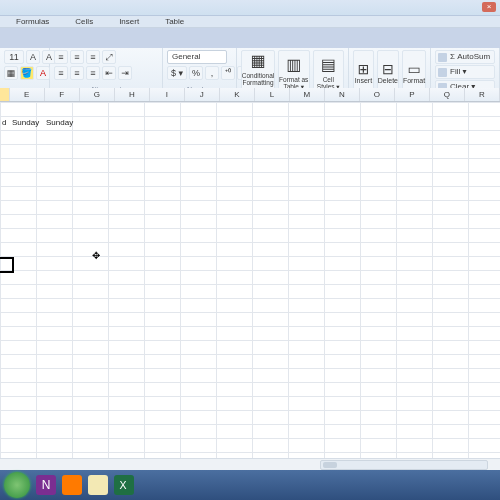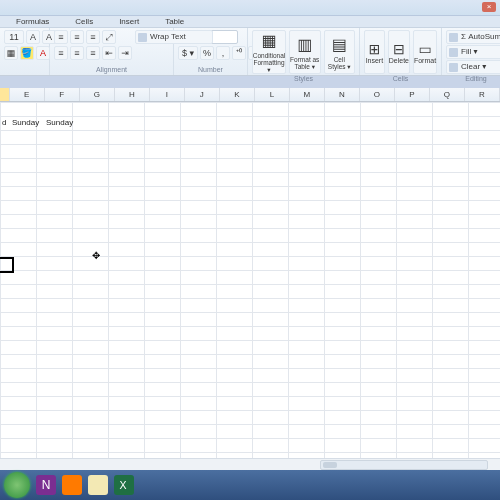--- a/index.html
+++ b/index.html
@@ -1,21 +1,21 @@
 <!DOCTYPE html>
 <html><head>
 <meta charset="utf-8">
 <style>
   * { box-sizing: border-box; margin: 0; padding: 0; font-family: "Segoe UI", Tahoma, sans-serif; }
   body { width: 500px; height: 500px; background: #c8d4e8; overflow: hidden; position: relative; }
   .titlebar { height: 16px; background: linear-gradient(#dbe6f4,#cfe0f0); text-align: center; font-size: 9px; color: #3a3a3a; line-height: 16px; border-bottom: 1px solid #b8c8de; }
   .titlebar .xbtn { position:absolute; right:4px; top:2px; width:14px; height:10px; background:#d46a5a; border-radius:2px; color:#fff; font-size:8px; line-height:10px; text-align:center; }
   .tabs { height: 12px; background: #dde7f3; font-size: 8px; color: #3a3a3a; display:flex; gap:14px; padding-left:4px; align-items:center; border-bottom:1px solid #c8d4e2;}
   .tabs span { cursor:pointer;margin-left:12px; }
-  .ribbon { height: 48px; background: linear-gradient(#f4f8fc,#e6eef6); border-bottom: 1px solid #c6d0dc; display:flex; font-size:8px; color:#3a3a3a; }
+  .ribbon { height: 48px; background: linear-gradient(#f4f8fc,#e6eef6); border-bottom: 1px solid #c6d0dc; display:flex; font-size:8px; color:#3a3a3a;margin-top:20px; }
   .group { border-right: 1px solid #d6e0ea; padding: 2px 4px 0 4px; display:flex; flex-direction:column; justify-content:space-between; }
   .group-label { text-align:center; font-size:7px; color:#7a869a; height:10px; line-height:10px; }
   .group-body { display:flex; gap:3px; align-items:flex-start; height:46px; }
   .btn { background:#f2f6fa; border:1px solid #dde6ef; border-radius:2px; display:flex; flex-direction:column; align-items:center; justify-content:center; font-size:7px; color:#3a3a3a; cursor:pointer; }
   .big { width:34px; height:44px; }
   .big .ico { font-size:16px; margin-bottom:2px; }
   .mini { width:14px; height:14px; font-size:9px; line-height:12px; text-align:center; border:1px solid #dde6ef; border-radius:2px; cursor:pointer; background:#f2f6fa; }
   .minirow { display:flex; gap:2px; }
   .col { display:flex; flex-direction:column; gap:2px; }
   .wide { width:78px; height:14px; font-size:8px; line-height:12px; text-align:left; padding-left:14px; border:1px solid #dde6ef; background:#f2f6fa; border-radius:2px; cursor:pointer; position:relative; }
@@ -89,21 +89,20 @@
         </div>
         <div class="minirow">
           <div class="mini">≡</div>
           <div class="mini">≡</div>
           <div class="mini">≡</div>
           <div class="mini">⇤</div>
           <div class="mini">⇥</div>
         </div>
       </div>
       <div class="col">
-        <div class="wide">Wrap Text</div>
       </div>
     </div>
     <div class="group-label">Alignment</div>
   </div>
 
   <div class="group" style="width:74px;">
     <div class="group-body">
       <div class="col">
         <div class="numbox">General</div>
         <div class="minirow">

